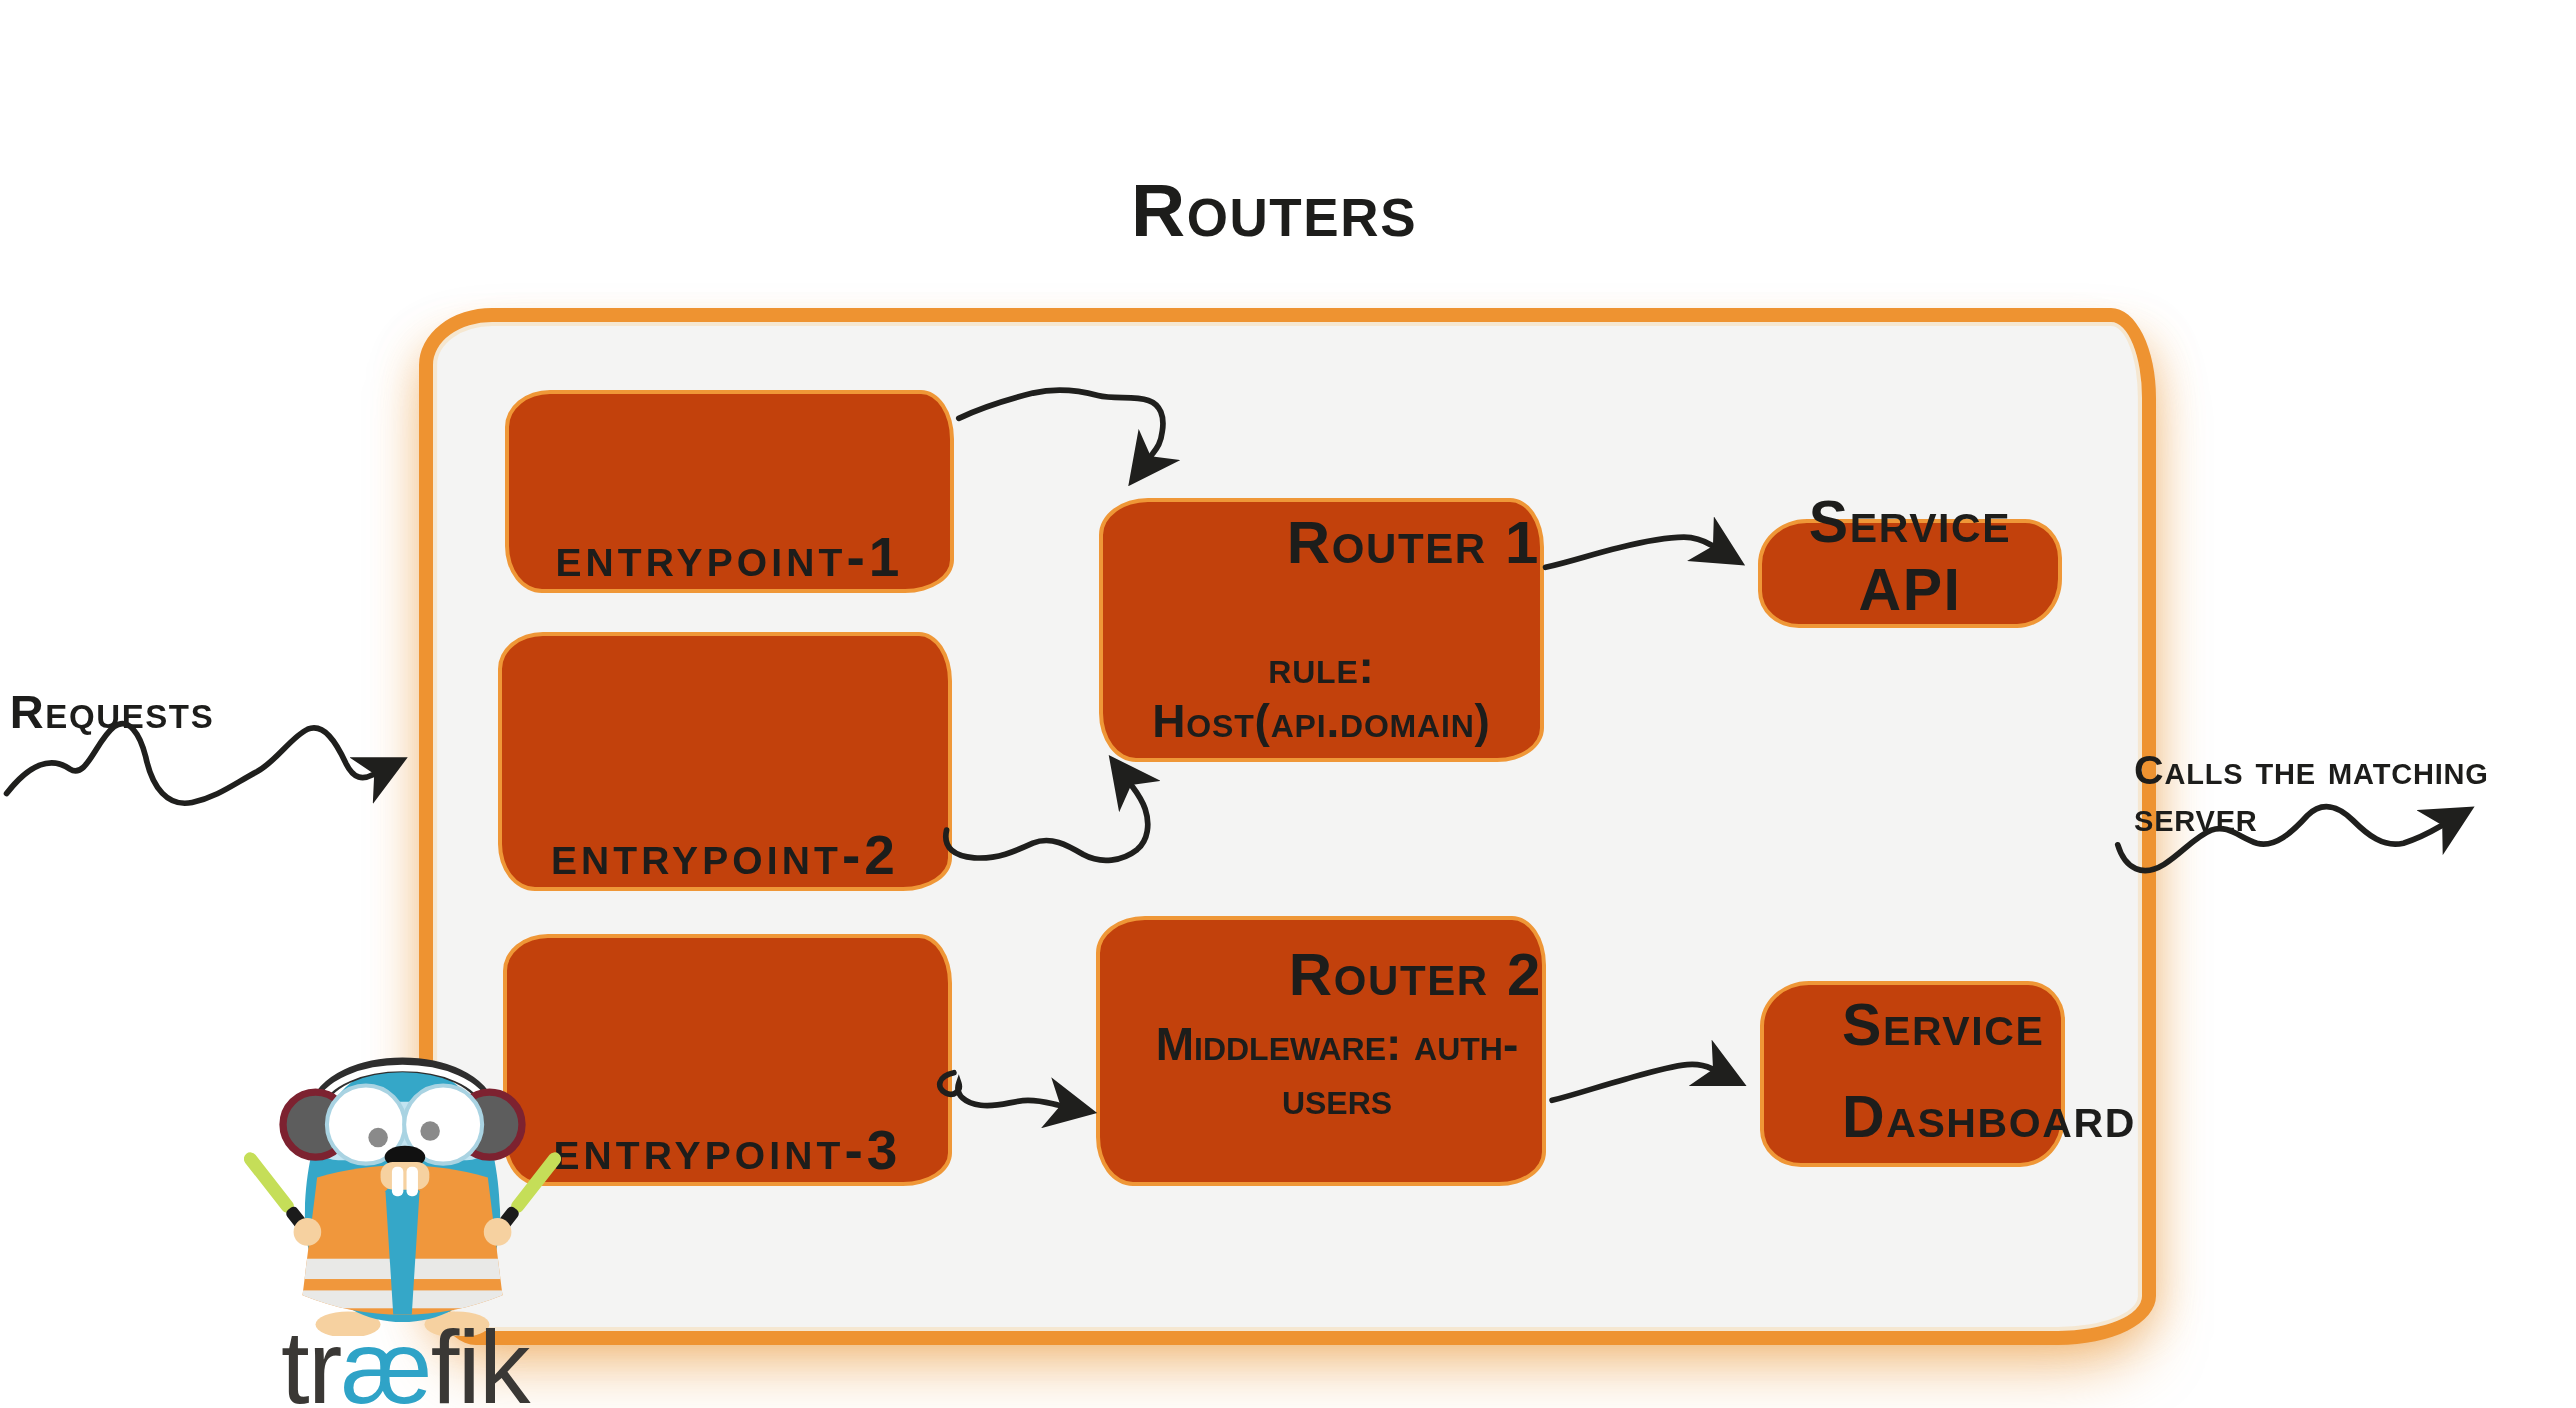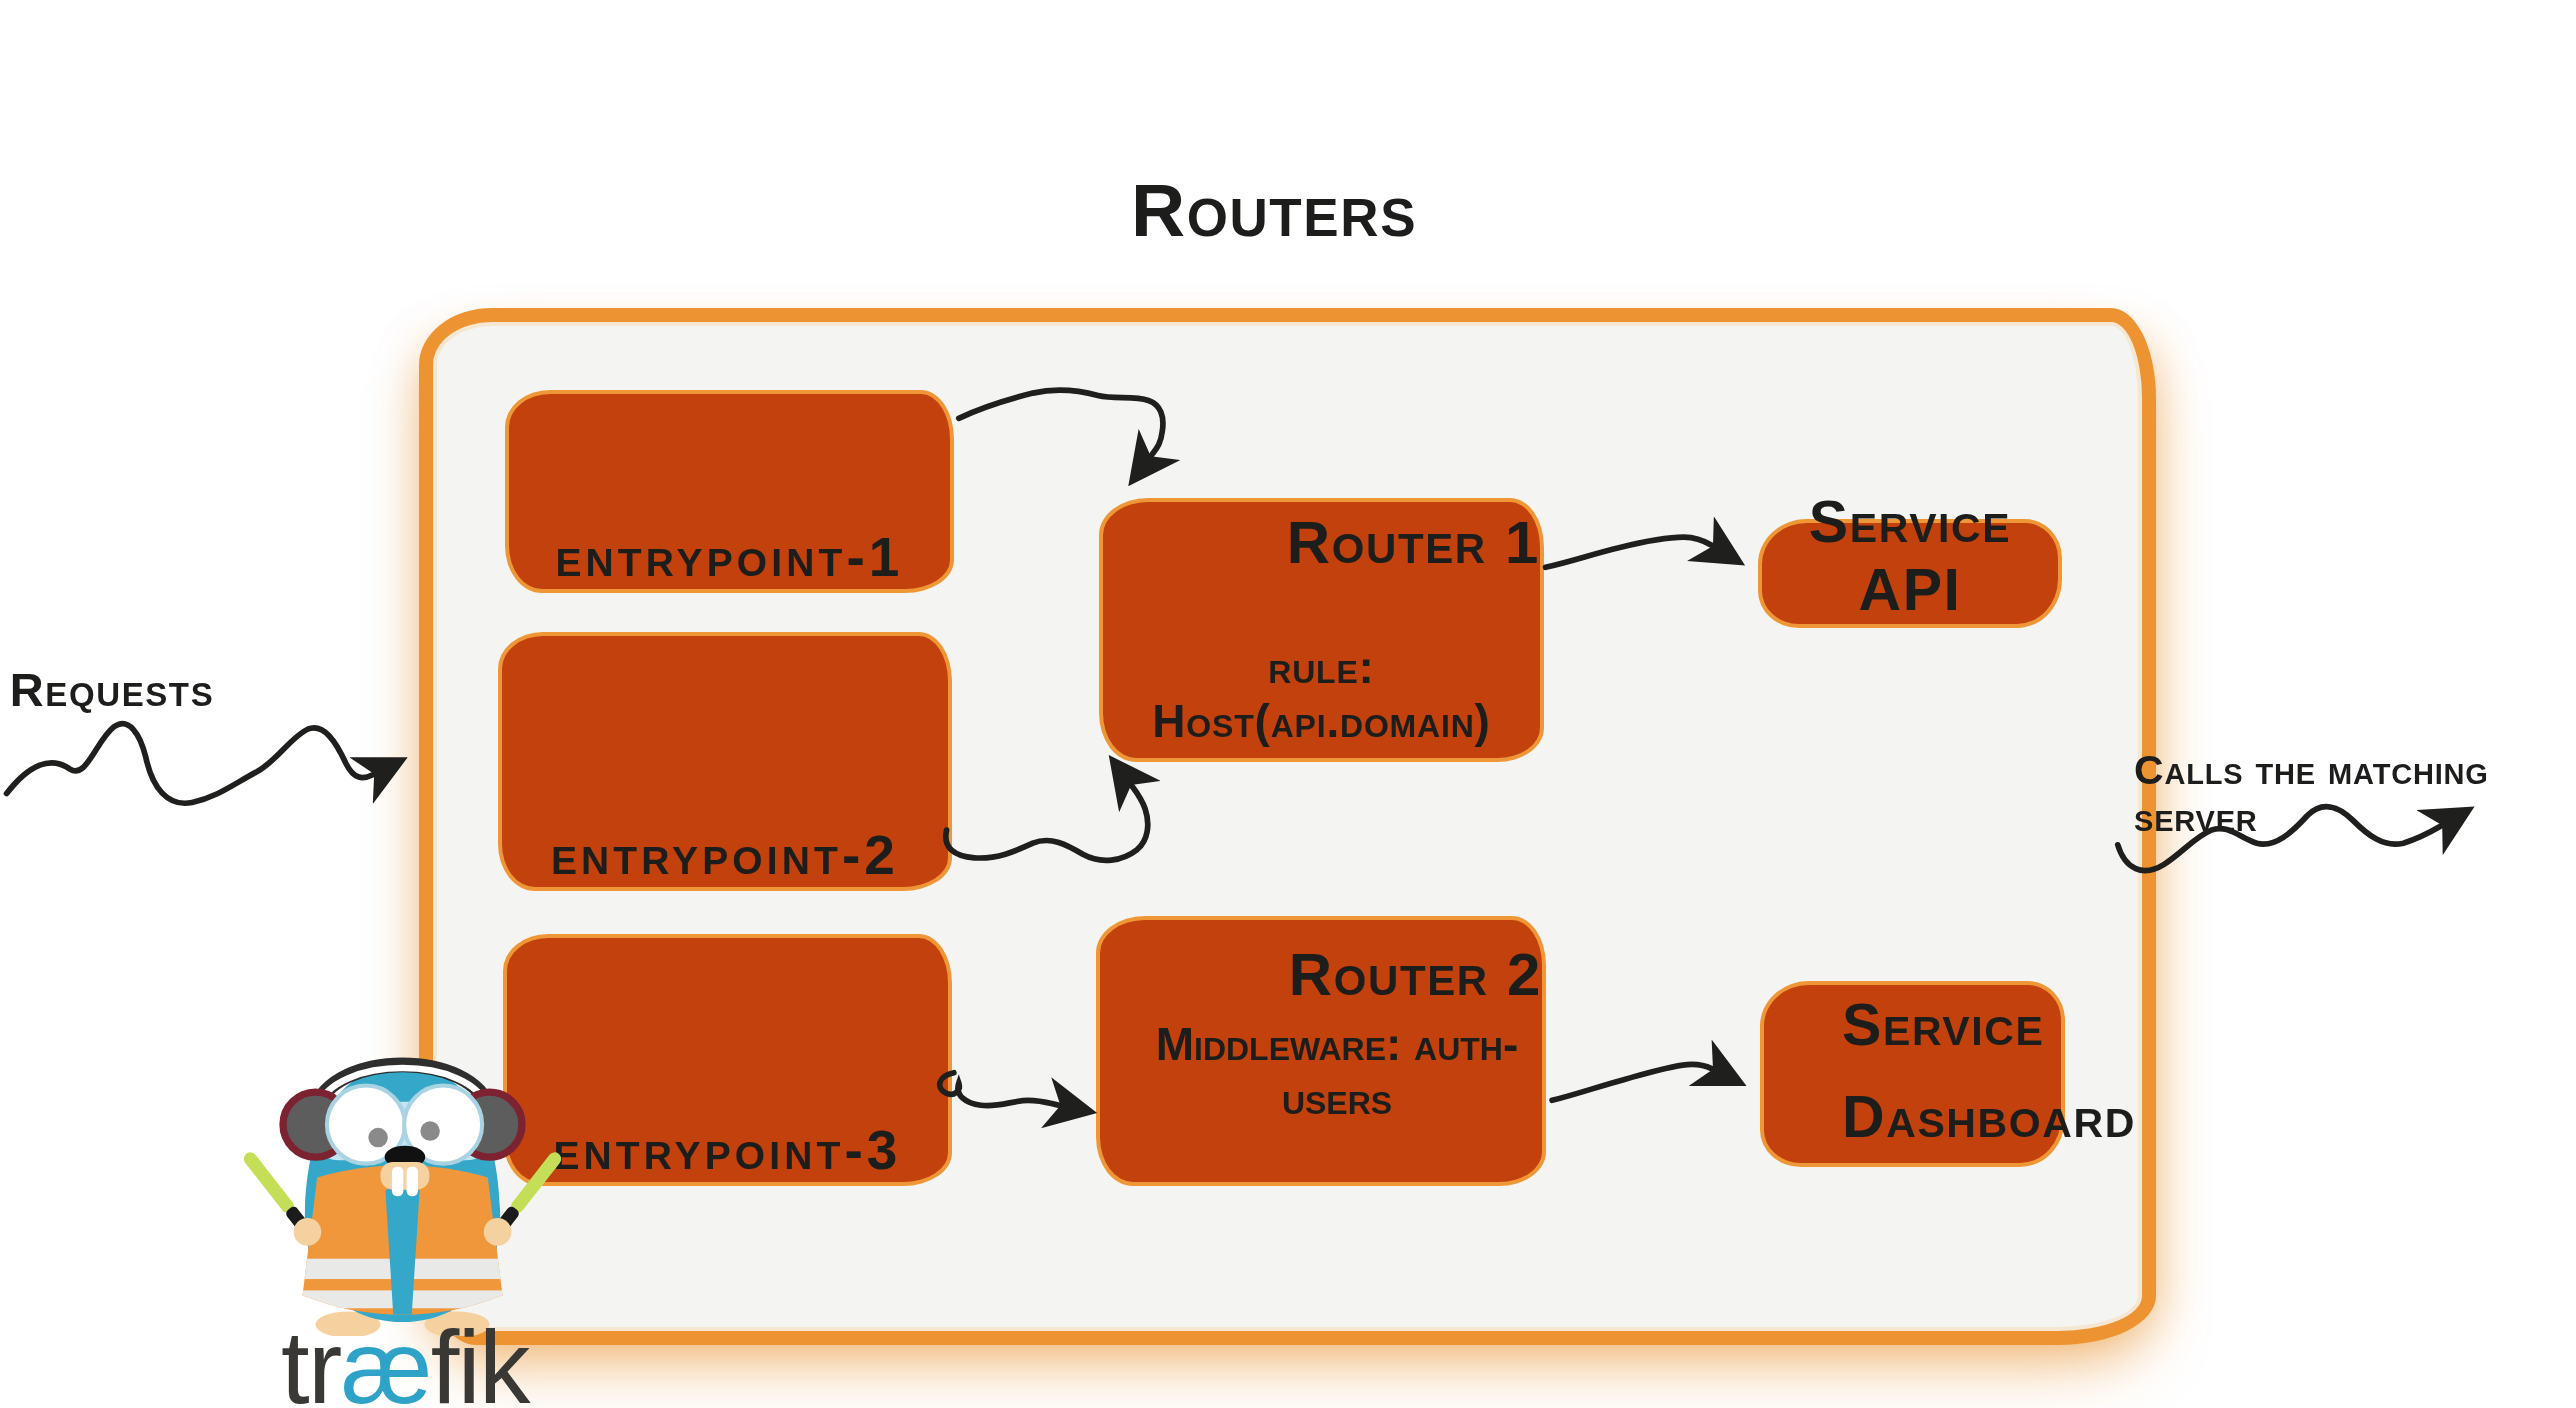--- a/index.html
+++ b/index.html
@@ -63,21 +63,21 @@
   }
   .wordmark .ae{color:#2fa3c7;}
 </style>
 </head>
 <body>
 
 <div class="abs diagram-title hand">Routers</div>
 
 <div class="abs routers-container"></div>
 
-<div class="abs side-label hand" style="left:9.8px;top:662px;">Requests</div>
+<div class="abs side-label hand" style="left:9.8px;top:684px;">Requests</div>
 
 <div class="abs hand" style="left:2134px;top:747px;width:444px;font-size:41px;letter-spacing:0.8px;">Calls the matching server</div>
 
 <div class="abs sketch-box entrypoint" style="left:505px;top:390px;width:449px;height:203px;">
   <span class="ep-label hand">entrypoint-1</span>
 </div>
 <div class="abs sketch-box entrypoint" style="left:498px;top:632px;width:454px;height:259px;">
   <span class="ep-label hand">entrypoint-2</span>
 </div>
 <div class="abs sketch-box entrypoint" style="left:503px;top:934px;width:449px;height:252px;">

